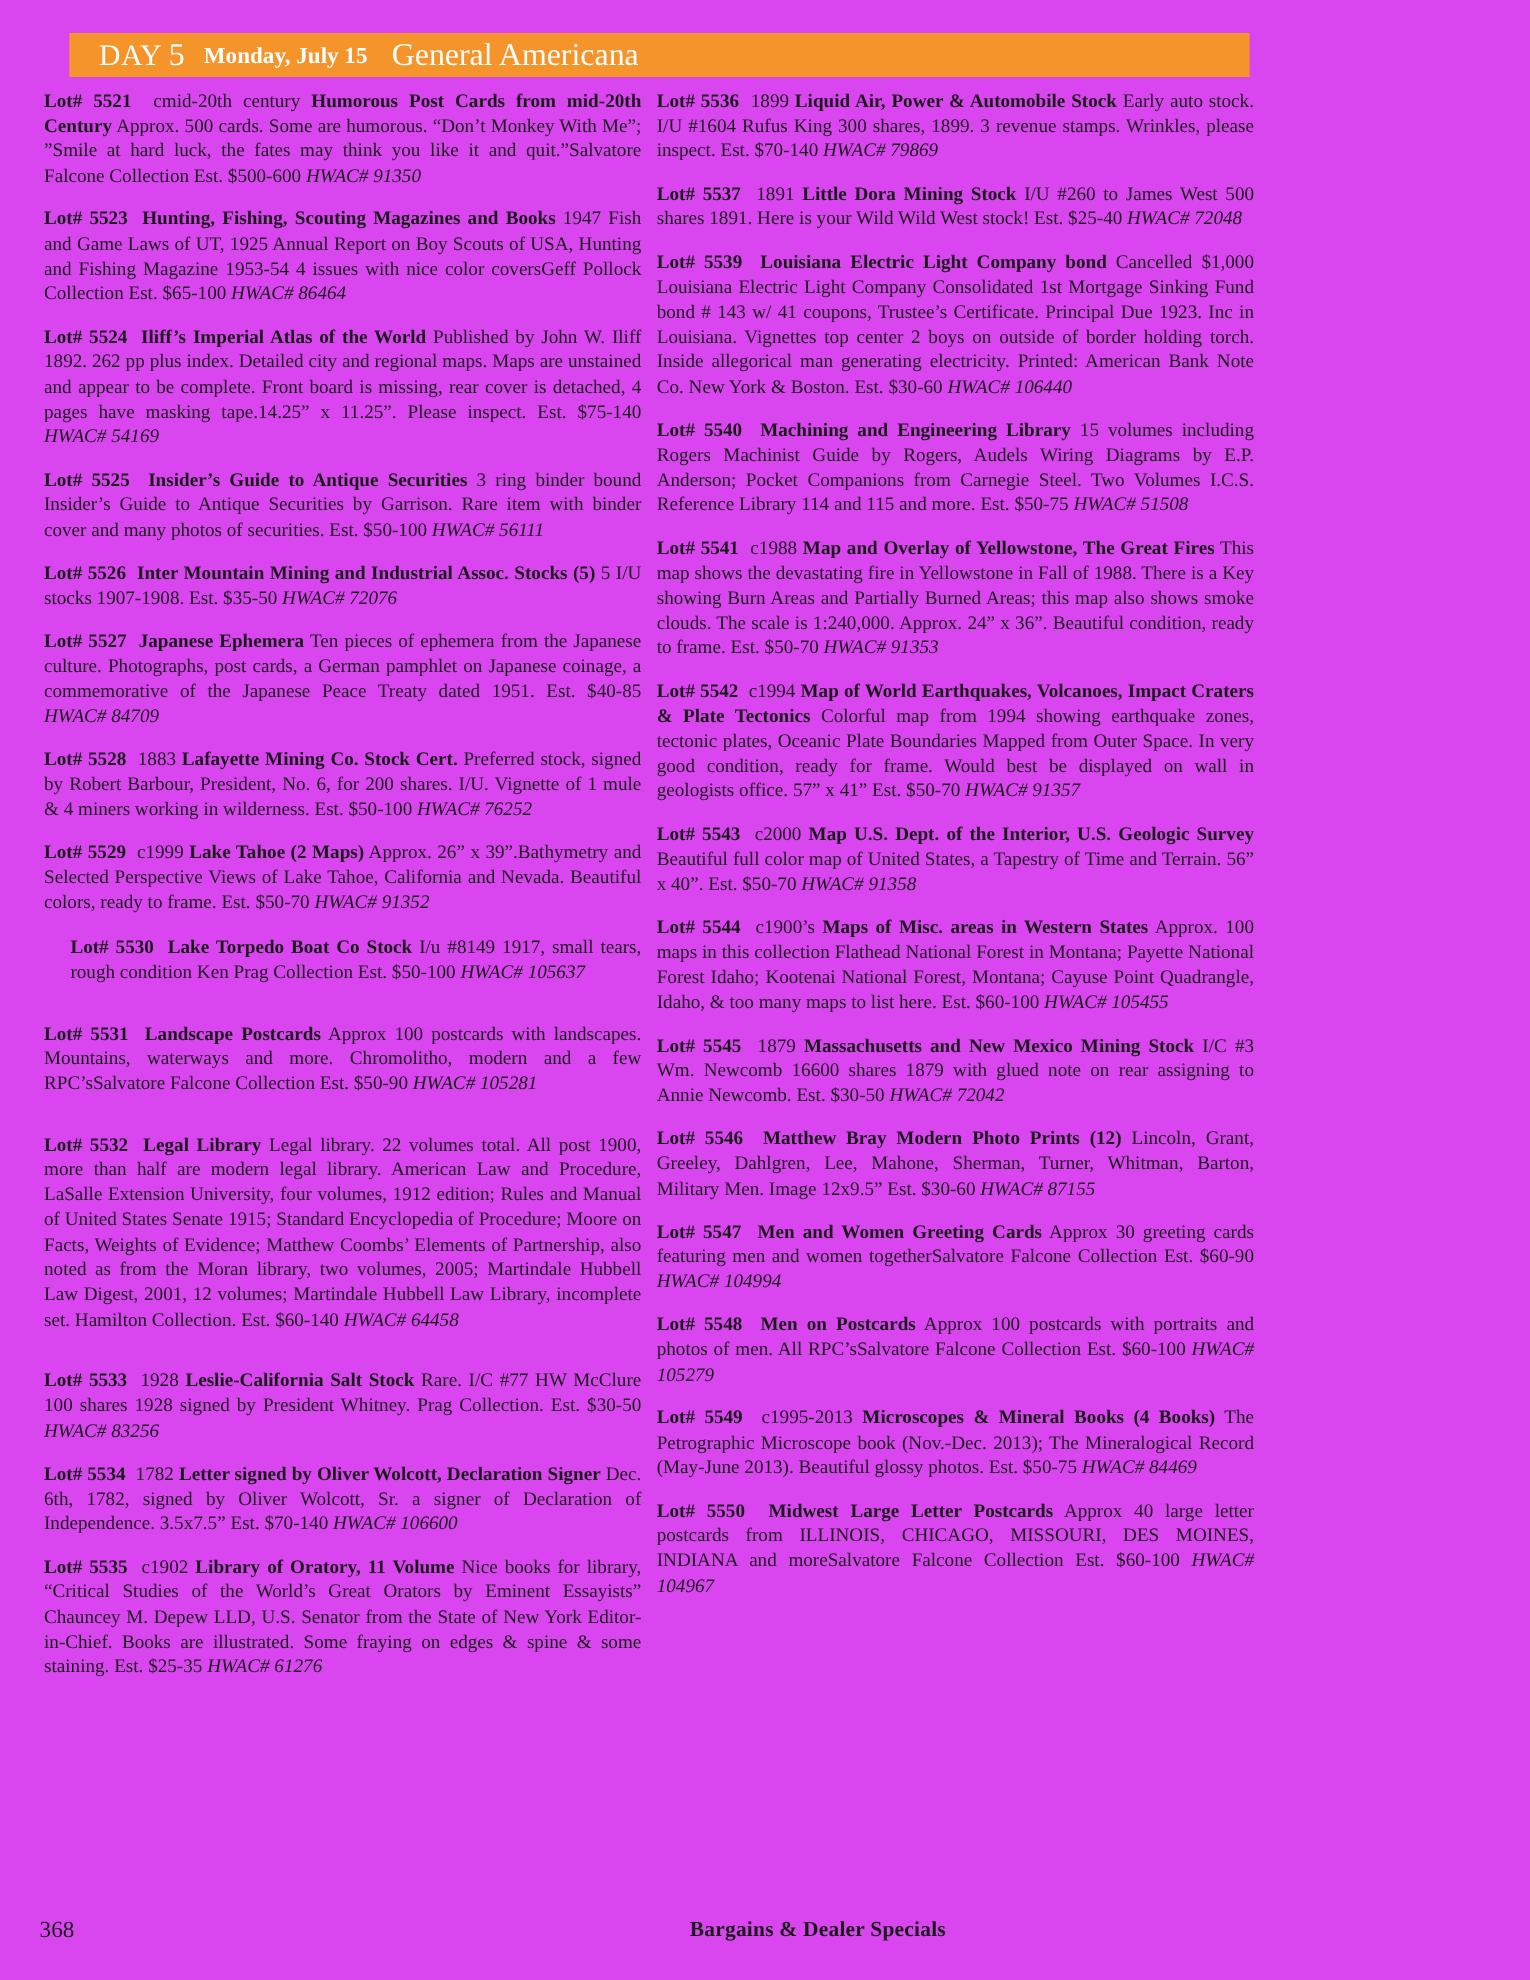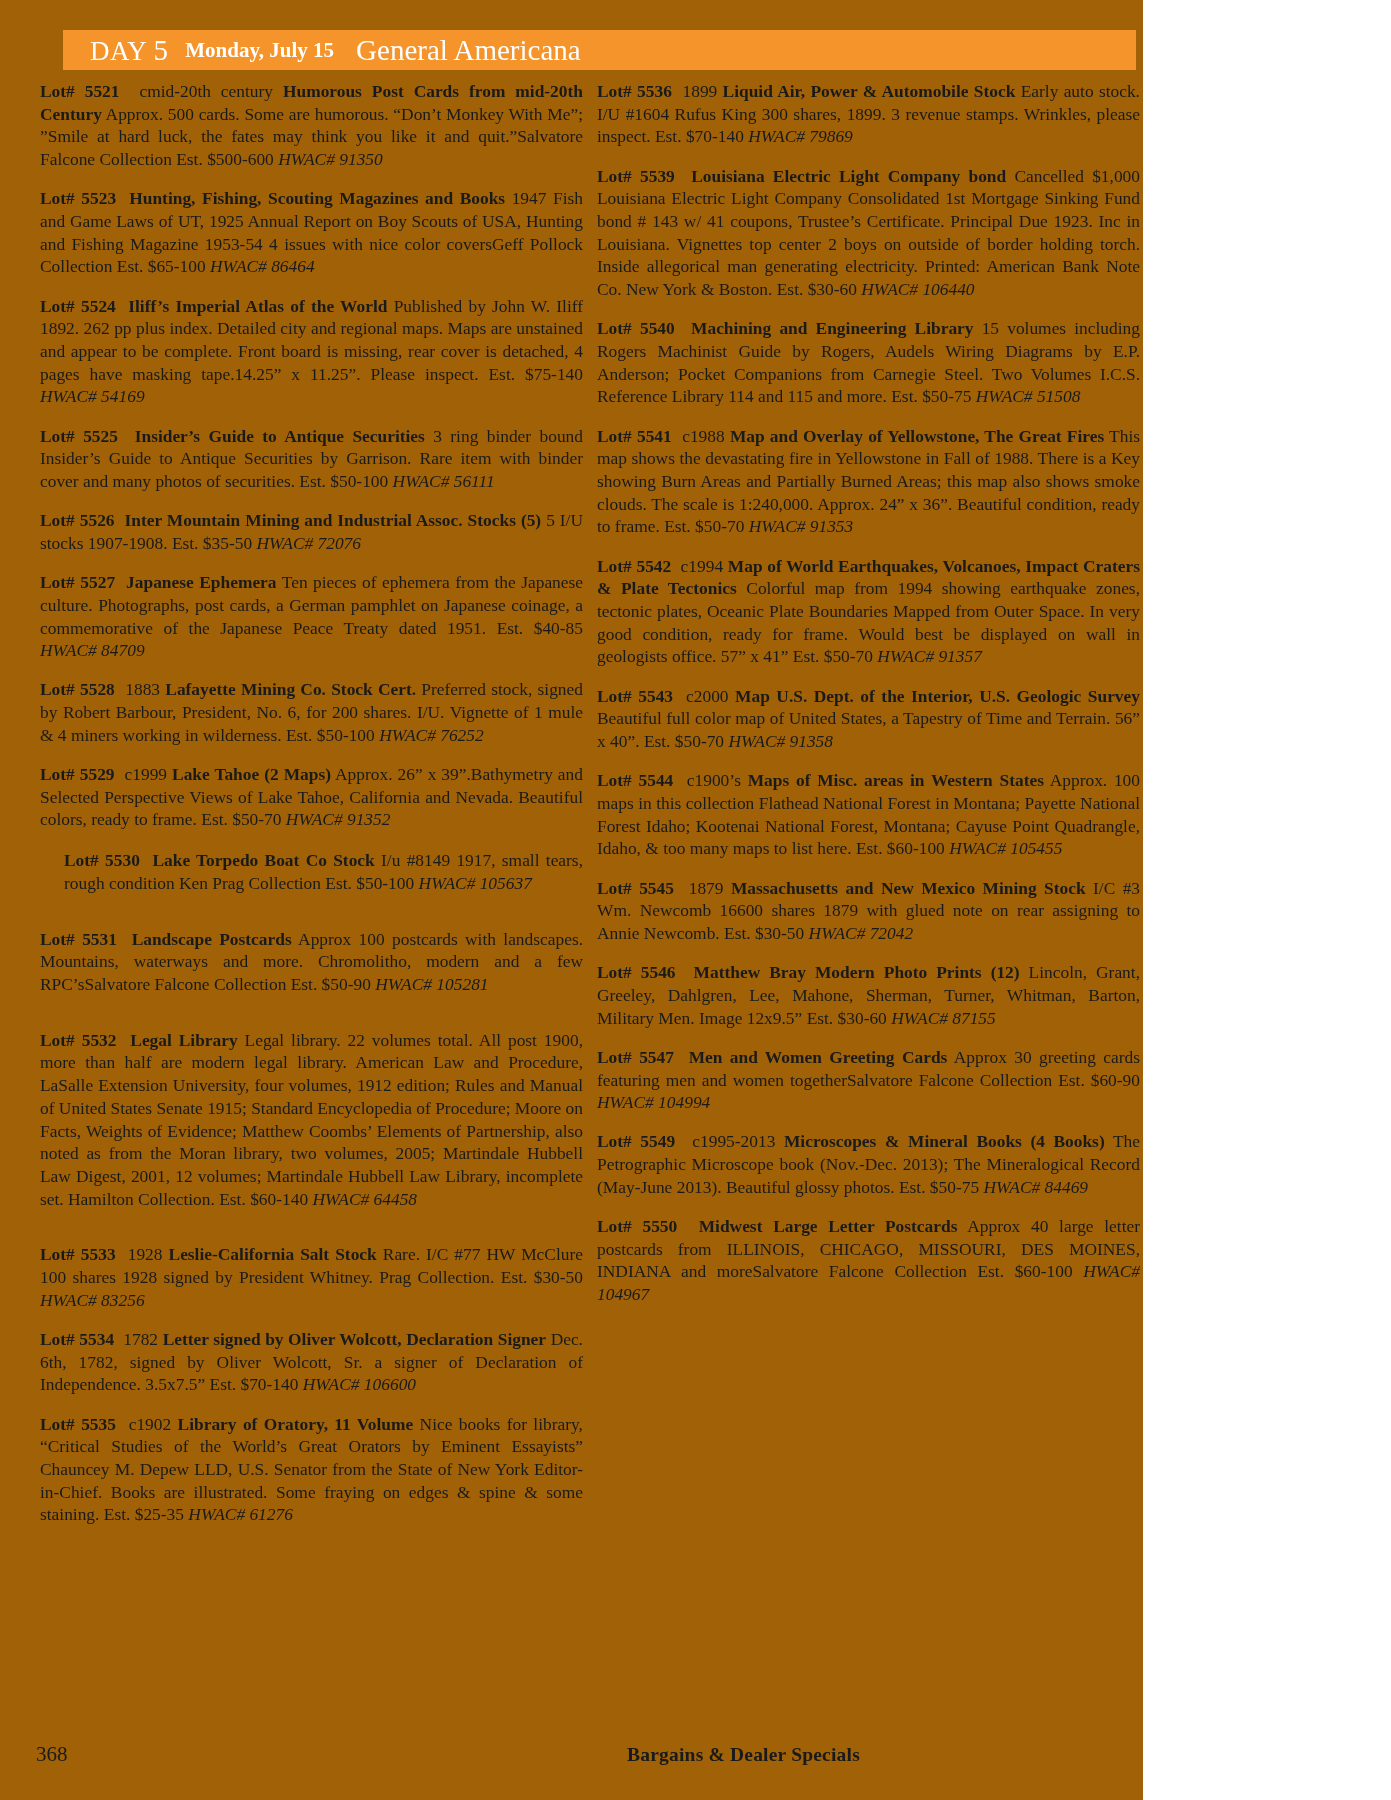--- a/index.html
+++ b/index.html
@@ -6,23 +6,23 @@
     margin: 0;
     padding: 0;
     background: #ffffff;
   }
   body {
     font-family: "Liberation Serif", "DejaVu Serif", serif;
     color: #1a1a1a;
   }
   .page {
     position: relative;
-    width: 1143px;
+    width: 1391px;
     height: 1800px;
-    background: #a16207;
+    background: #d946ef;
     overflow: hidden;
     box-sizing: border-box;
   }
 
   
   .header-band {
     position: absolute;
     left: 63px;
     top: 30px;
     width: 1073px;
@@ -139,29 +139,31 @@
         <p class="lot"><span class="lotno">Lot# 5529</span>&nbsp;&nbsp;<span>c1999</span> <span class="title">Lake Tahoe (2 Maps)</span> <span>Approx. 26” x 39”.Bathymetry and Selected Perspective Views of Lake Tahoe, California and Nevada. Beautiful colors, ready to frame.</span> <span class="est">Est. $50-70</span> <span class="hwac">HWAC# 91352</span></p>
         <p class="lot gap-lg" style="margin-top: 18px; margin-left: 24px;"><span class="lotno">Lot# 5530</span>&nbsp;&nbsp;<span class="title">Lake Torpedo Boat Co Stock</span> <span>I/u #8149 1917, small tears, rough condition Ken Prag Collection</span> <span class="est">Est. $50-100</span> <span class="hwac">HWAC# 105637</span></p>
         <p class="lot gap-lg" style="margin-top: 18px;"><span class="lotno">Lot# 5531</span>&nbsp;&nbsp;<span class="title">Landscape Postcards</span> <span>Approx 100 postcards with landscapes. Mountains, waterways and more. Chromolitho, modern and a few RPC’sSalvatore Falcone Collection</span> <span class="est">Est. $50-90</span> <span class="hwac">HWAC# 105281</span></p>
         <p class="lot gap-lg" style="margin-top: 18px;"><span class="lotno">Lot# 5532</span>&nbsp;&nbsp;<span class="title">Legal Library</span> <span>Legal library. 22 volumes total. All post 1900, more than half are modern legal library. American Law and Procedure, LaSalle Extension University, four volumes, 1912 edition; Rules and Manual of United States Senate 1915; Standard Encyclopedia of Procedure; Moore on Facts, Weights of Evidence; Matthew Coombs’ Elements of Partnership, also noted as from the Moran library, two volumes, 2005; Martindale Hubbell Law Digest, 2001, 12 volumes; Martindale Hubbell Law Library, incomplete set. Hamilton Collection.</span> <span class="est">Est. $60-140</span> <span class="hwac">HWAC# 64458</span></p>
         <p class="lot"><span class="lotno">Lot# 5533</span>&nbsp;&nbsp;<span>1928</span> <span class="title">Leslie-California Salt Stock</span> <span>Rare. I/C #77 HW McClure 100 shares 1928 signed by President Whitney. Prag Collection.</span> <span class="est">Est. $30-50</span> <span class="hwac">HWAC# 83256</span></p>
         <p class="lot"><span class="lotno">Lot# 5534</span>&nbsp;&nbsp;<span>1782</span> <span class="title">Letter signed by Oliver Wolcott, Declaration Signer</span> <span>Dec. 6th, 1782, signed by Oliver Wolcott, Sr. a signer of Declaration of Independence. 3.5x7.5”</span> <span class="est">Est. $70-140</span> <span class="hwac">HWAC# 106600</span></p>
         <p class="lot"><span class="lotno">Lot# 5535</span>&nbsp;&nbsp;<span>c1902</span> <span class="title">Library of Oratory, 11 Volume</span> <span>Nice books for library, “Critical Studies of the World’s Great Orators by Eminent Essayists” Chauncey M. Depew LLD, U.S. Senator from the State of New York Editor-in-Chief. Books are illustrated. Some fraying on edges &amp; spine &amp; some staining.</span> <span class="est">Est. $25-35</span> <span class="hwac">HWAC# 61276</span></p>
       </div>
     <div class="col" id="col-right">
         <p class="lot"><span class="lotno">Lot# 5536</span>&nbsp;&nbsp;<span>1899</span> <span class="title">Liquid Air, Power &amp; Automobile Stock</span> <span>Early auto stock. I/U #1604 Rufus King 300 shares, 1899. 3 revenue stamps. Wrinkles, please inspect.</span> <span class="est">Est. $70-140</span> <span class="hwac">HWAC# 79869</span></p>
+        <p class="lot"><span class="lotno">Lot# 5537</span>&nbsp;&nbsp;<span>1891</span> <span class="title">Little Dora Mining Stock</span> <span>I/U #260 to James West 500 shares 1891. Here is your Wild Wild West stock!</span> <span class="est">Est. $25-40</span> <span class="hwac">HWAC# 72048</span></p>
         <p class="lot"><span class="lotno">Lot# 5539</span>&nbsp;&nbsp;<span class="title">Louisiana Electric Light Company bond</span> <span>Cancelled $1,000 Louisiana Electric Light Company Consolidated 1st Mortgage Sinking Fund bond # 143 w/ 41 coupons, Trustee’s Certificate. Principal Due 1923.  Inc in Louisiana. Vignettes top center 2 boys on outside of border holding torch. Inside allegorical man generating electricity. Printed: American Bank Note Co. New York &amp; Boston.</span> <span class="est">Est. $30-60</span> <span class="hwac">HWAC# 106440</span></p>
         <p class="lot"><span class="lotno">Lot# 5540</span>&nbsp;&nbsp;<span class="title">Machining and Engineering Library</span> <span>15 volumes including Rogers Machinist Guide by Rogers, Audels Wiring Diagrams by E.P. Anderson; Pocket Companions from Carnegie Steel. Two Volumes I.C.S. Reference Library 114 and 115 and more.</span> <span class="est">Est. $50-75</span> <span class="hwac">HWAC# 51508</span></p>
         <p class="lot"><span class="lotno">Lot# 5541</span>&nbsp;&nbsp;<span>c1988</span> <span class="title">Map and Overlay of Yellowstone, The Great Fires</span> <span>This map shows the devastating fire in Yellowstone in Fall of 1988. There is a Key showing Burn Areas and Partially Burned Areas; this map also shows smoke clouds. The scale is 1:240,000. Approx. 24” x 36”. Beautiful condition, ready to frame.</span> <span class="est">Est. $50-70</span> <span class="hwac">HWAC# 91353</span></p>
         <p class="lot"><span class="lotno">Lot# 5542</span>&nbsp;&nbsp;<span>c1994</span> <span class="title">Map of World Earthquakes, Volcanoes, Impact Craters &amp; Plate Tectonics</span> <span>Colorful map from 1994 showing earthquake zones, tectonic plates, Oceanic Plate Boundaries Mapped from Outer Space. In very good condition, ready for frame. Would best be displayed on wall in geologists office. 57” x 41”</span> <span class="est">Est. $50-70</span> <span class="hwac">HWAC# 91357</span></p>
         <p class="lot"><span class="lotno">Lot# 5543</span>&nbsp;&nbsp;<span>c2000</span> <span class="title">Map U.S. Dept. of the Interior, U.S. Geologic Survey</span> <span>Beautiful full color map of United States, a Tapestry of Time and Terrain. 56” x 40”.</span> <span class="est">Est. $50-70</span> <span class="hwac">HWAC# 91358</span></p>
         <p class="lot"><span class="lotno">Lot# 5544</span>&nbsp;&nbsp;<span>c1900’s</span> <span class="title">Maps of Misc. areas in Western States</span> <span>Approx. 100 maps in this collection Flathead National Forest in Montana; Payette National Forest Idaho; Kootenai National Forest, Montana; Cayuse Point Quadrangle, Idaho, &amp; too many maps to list here.</span> <span class="est">Est. $60-100</span> <span class="hwac">HWAC# 105455</span></p>
         <p class="lot"><span class="lotno">Lot# 5545</span>&nbsp;&nbsp;<span>1879</span> <span class="title">Massachusetts and New Mexico Mining Stock</span> <span>I/C #3 Wm. Newcomb 16600 shares 1879 with glued note on rear assigning to Annie Newcomb.</span> <span class="est">Est. $30-50</span> <span class="hwac">HWAC# 72042</span></p>
         <p class="lot"><span class="lotno">Lot# 5546</span>&nbsp;&nbsp;<span class="title">Matthew Bray Modern Photo Prints (12)</span> <span>Lincoln, Grant, Greeley, Dahlgren, Lee, Mahone, Sherman, Turner, Whitman, Barton, Military Men. Image 12x9.5”</span> <span class="est">Est. $30-60</span> <span class="hwac">HWAC# 87155</span></p>
         <p class="lot"><span class="lotno">Lot# 5547</span>&nbsp;&nbsp;<span class="title">Men and Women Greeting Cards</span> <span>Approx 30 greeting cards featuring men and women togetherSalvatore Falcone Collection</span> <span class="est">Est. $60-90</span> <span class="hwac">HWAC# 104994</span></p>
+        <p class="lot"><span class="lotno">Lot# 5548</span>&nbsp;&nbsp;<span class="title">Men on Postcards</span> <span>Approx 100 postcards with portraits and photos of men. All RPC’sSalvatore Falcone Collection</span> <span class="est">Est. $60-100</span> <span class="hwac">HWAC# 105279</span></p>
         <p class="lot"><span class="lotno">Lot# 5549</span>&nbsp;&nbsp;<span>c1995-2013</span> <span class="title">Microscopes &amp; Mineral Books (4 Books)</span> <span>The Petrographic Microscope book (Nov.-Dec. 2013); The Mineralogical Record (May-June 2013). Beautiful glossy photos.</span> <span class="est">Est. $50-75</span> <span class="hwac">HWAC# 84469</span></p>
         <p class="lot"><span class="lotno">Lot# 5550</span>&nbsp;&nbsp;<span class="title">Midwest Large Letter Postcards</span> <span>Approx 40 large letter postcards from ILLINOIS, CHICAGO, MISSOURI, DES MOINES, INDIANA and moreSalvatore Falcone Collection</span> <span class="est">Est. $60-100</span> <span class="hwac">HWAC# 104967</span></p>
       </div>
 
   </div>
 
   <div class="footer-pageno">368</div>
   <div class="footer-title">Bargains &amp; Dealer Specials</div>
 
 </div>

